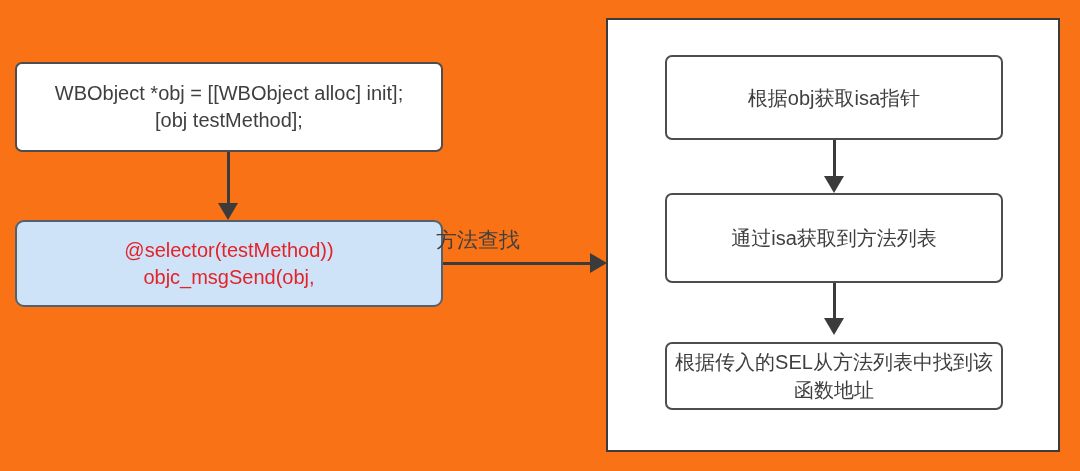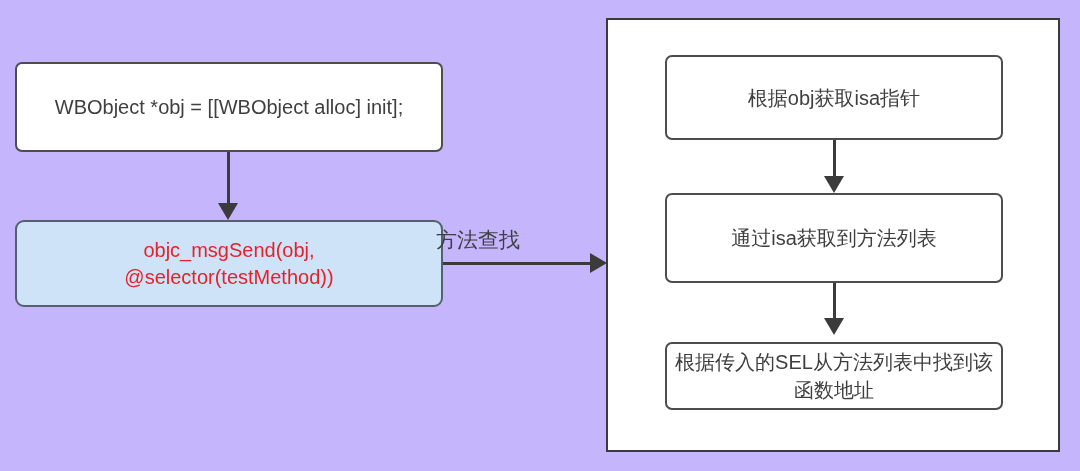--- a/index.html
+++ b/index.html
@@ -5,21 +5,21 @@
   html, body {
     margin: 0;
     padding: 0;
     background: #ffffff;
     font-family: "Liberation Sans", "DejaVu Sans", sans-serif;
   }
   .canvas {
     position: relative;
     width: 1080px;
     height: 471px;
-    background: #c4b5fd;
+    background: #f97316;
     overflow: hidden;
   }
   .box {
     position: absolute;
     box-sizing: border-box;
     border: 2px solid #4d4d4d;
     border-radius: 7px;
     background: #ffffff;
     display: flex;
     flex-direction: column;
@@ -96,28 +96,29 @@
     color: #3f3f3f;
   }
 </style>
 </head>
 <body>
 
 <div class="canvas">
 
   <div class="box code-box">
     <div>WBObject *obj = [[WBObject alloc] init];</div>
+    <div>[obj testMethod];</div>
   </div>
 
   <div class="vline" style="left:227px; top:152px; height:52px;"></div>
   <div class="arrowhead-down" style="left:218px; top:203px;"></div>
 
   <div class="box msgsend-box">
+    <div>@selector(testMethod))</div>
     <div>objc_msgSend(obj,</div>
-    <div>@selector(testMethod))</div>
   </div>
 
   <div class="arrow-label">方法查找</div>
   <div class="hline" style="left:443px; top:262px; width:148px;"></div>
   <div class="arrowhead-right" style="left:590px; top:253px;"></div>
 
   <div class="outer-container"></div>
 
   <div class="box step-box step-1">
     <div>根据obj获取isa指针</div>

